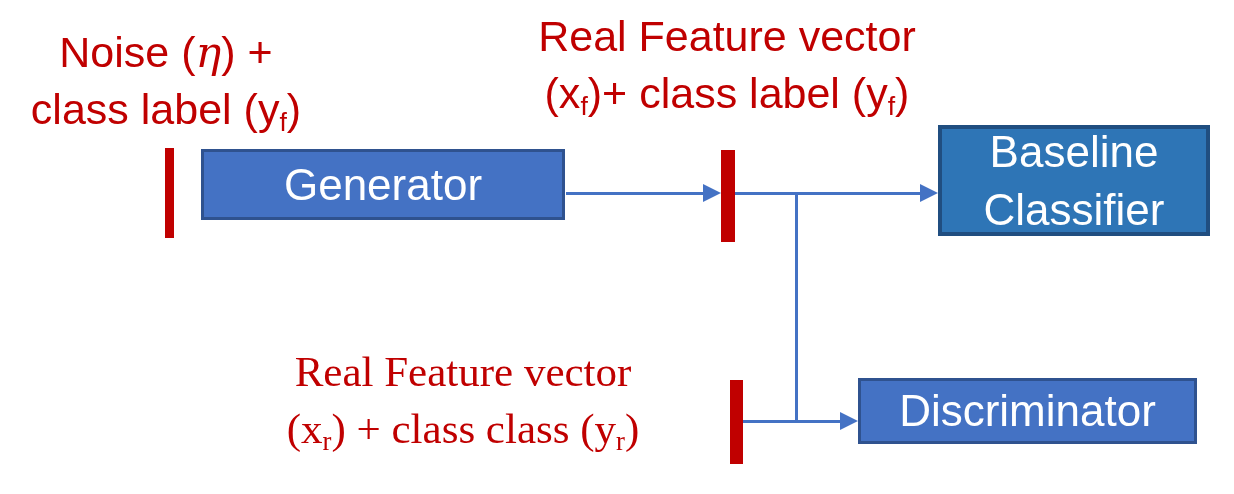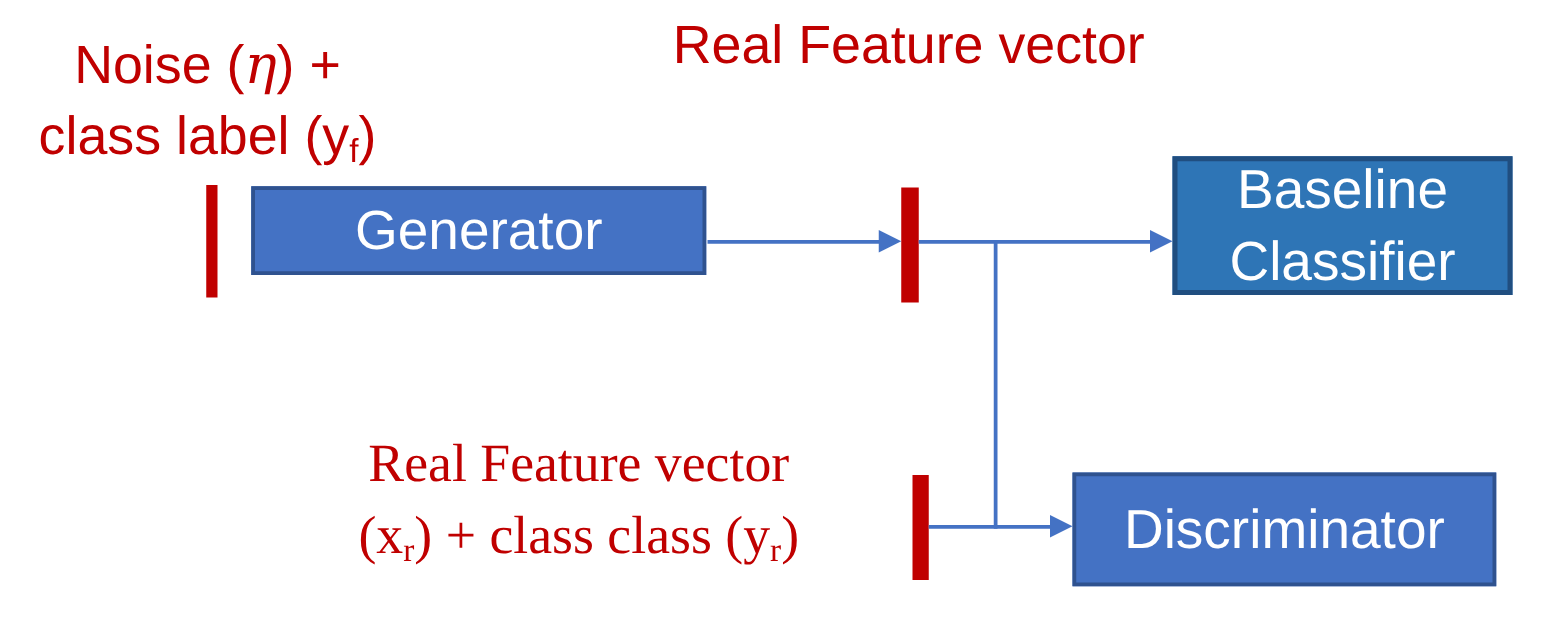--- a/index.html
+++ b/index.html
@@ -85,41 +85,42 @@
 
 <div class="canvas">
 
   <div class="rlabel" style="left:4px; top:24px; width:324px;">
     <div><span>Noise (</span><span class="eta">η</span><span>) +</span></div>
     <div><span>class label (y</span><sub>f</sub><span>)</span></div>
   </div>
 
   <div class="rlabel" style="left:504px; top:8px; width:446px;">
     <div>Real Feature vector</div>
+    <div><span>(x</span><sub>f</sub><span>)+ class label (y</span><sub>f</sub><span>)</span></div>
   </div>
 
   <div class="rlabel" style="left:237px; top:343px; width:452px;font-family:Liberation Serif, serif;">
     <div>Real Feature vector</div>
     <div><span>(x</span><sub>r</sub><span>) + class class (y</span><sub>r</sub><span>)</span></div>
   </div>
 
   <div class="bar" style="left:165px; top:148px; width:9px; height:90px;"></div>
   <div class="bar" style="left:721px; top:150px; width:14px; height:92px;"></div>
   <div class="bar" style="left:730px; top:380px; width:13px; height:84px;"></div>
 
   <div class="box box-generator" style="left:201px; top:149px; width:364px; height:71px;">
     <span>Generator</span>
   </div>
 
   <div class="box box-classifier" style="left:938px; top:125px; width:272px; height:111px;">
     <div>Baseline</div>
     <div>Classifier</div>
   </div>
 
-  <div class="box box-discriminator" style="left:858px; top:378px; width:339px; height:91px;">
+  <div class="box box-discriminator" style="left:858px; top:378px; width:339px; height:66px;">
     <span>Discriminator</span>
   </div>
 
   <div class="hline" style="left:566px; top:192px; width:139px;"></div>
   <div class="arrowhead" style="left:703px; top:184px;"></div>
 
   <div class="hline" style="left:735px; top:192px; width:187px;"></div>
   <div class="arrowhead" style="left:920px; top:184px;"></div>
 
   <div class="vline" style="left:795px; top:192px; height:231px;"></div>

